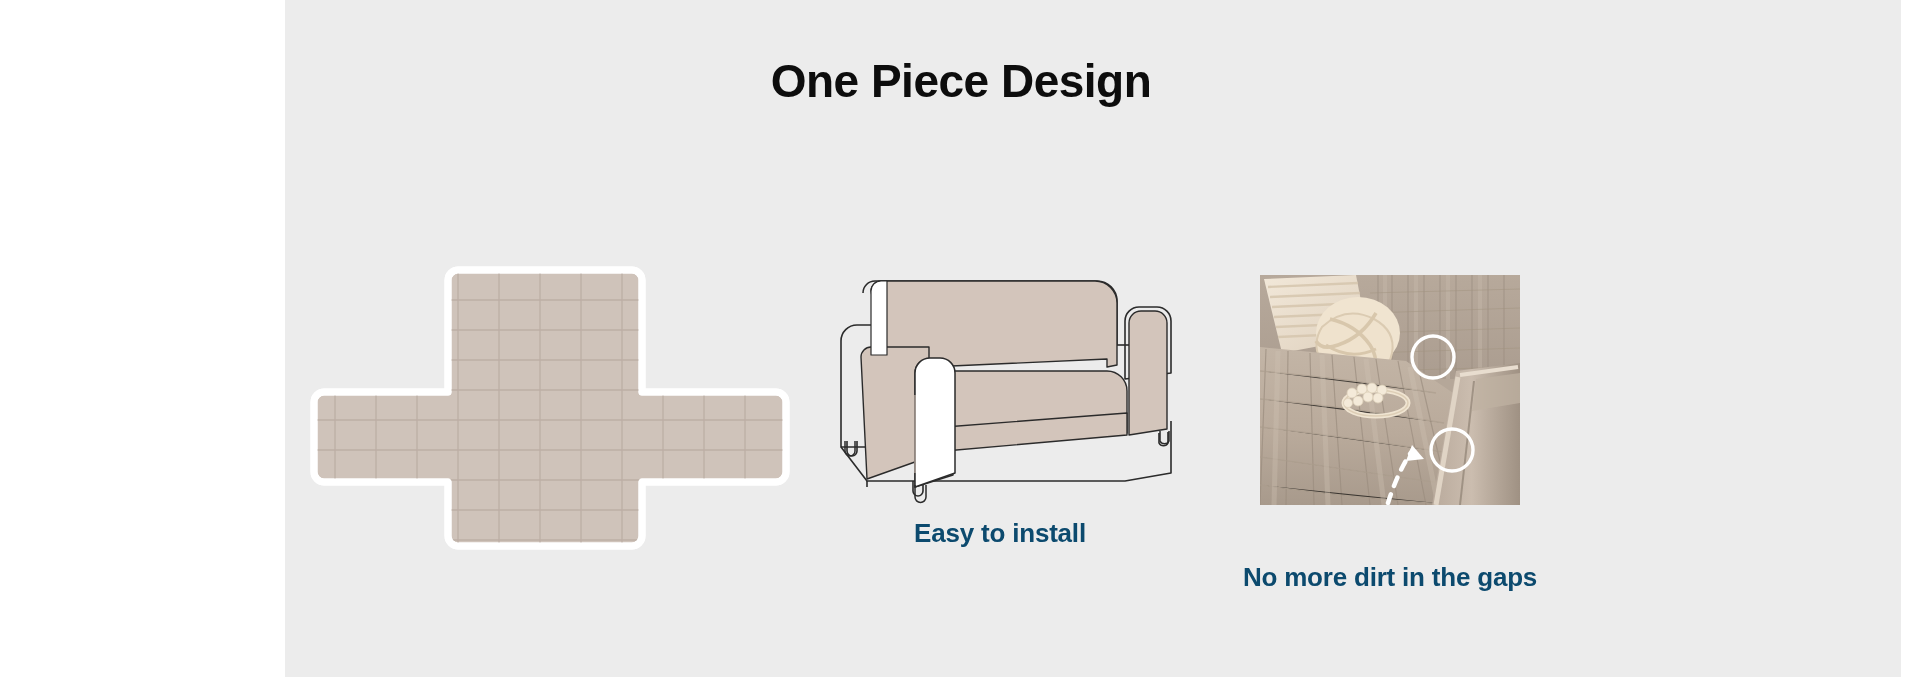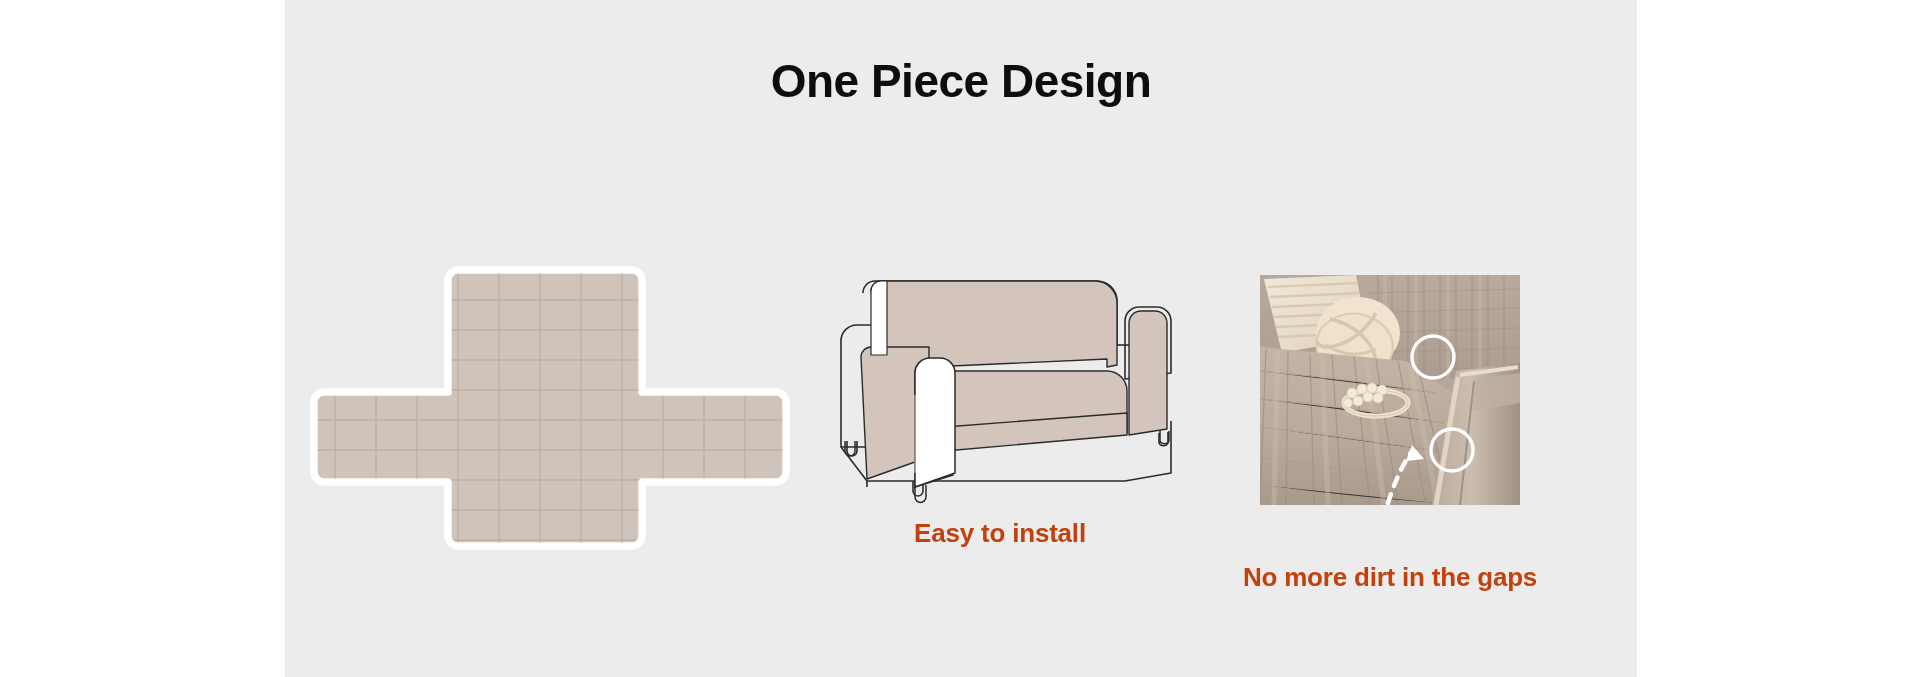--- a/index.html
+++ b/index.html
@@ -20,21 +20,21 @@
     left: 0;
     top: 0;
     width: 1920px;
     height: 677px;
     background: #ffffff;
   }
   #canvas {
     position: absolute;
     left: 285px;
     top: 0;
-    width: 1352px;
+    width: 1616px;
     height: 677px;
     background: #ececec;
   }
 
   
   #headline {
     position: absolute;
     left: 0;
     top: 58px;
     width: 1352px;
@@ -75,21 +75,21 @@
     width: 260px;
     height: 230px;
   }
   #photo-svg { display: block; }
 
   
   .caption {
     position: absolute;
     font-size: 26px;
     font-weight: bold;
-    color: #c2410c;
+    color: #0c4a6e;
     letter-spacing: -0.2px;
     white-space: nowrap;
     line-height: 1;
   }
   #caption-install {
     left: 530px;
     top: 520px;
     width: 370px;
     text-align: center;
   }

